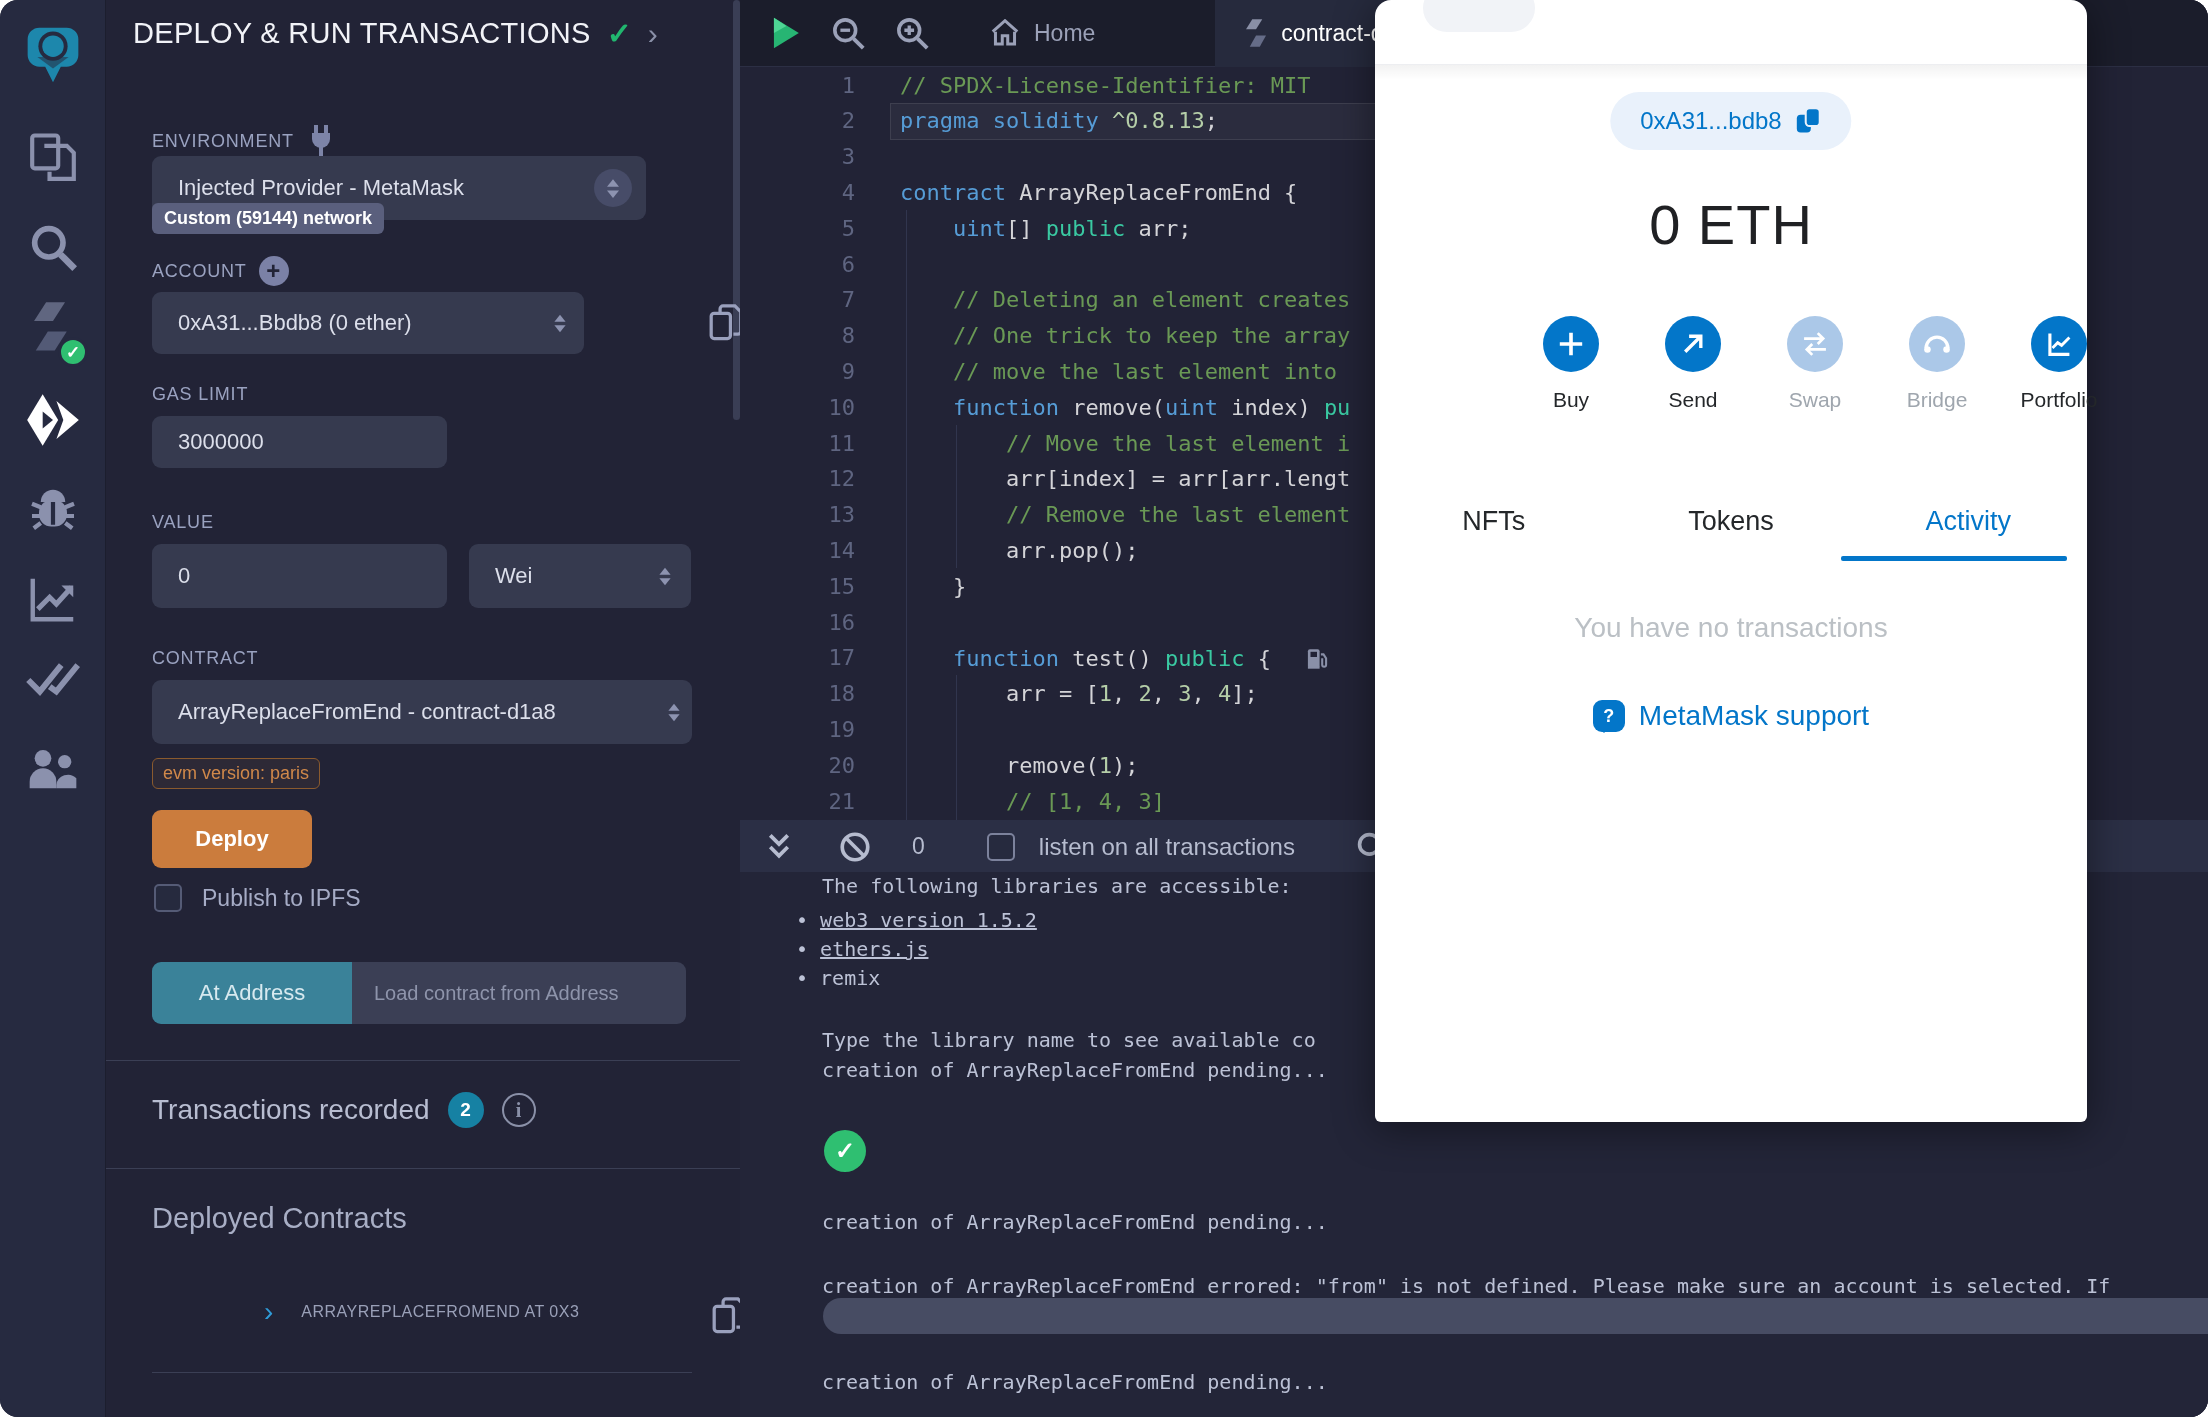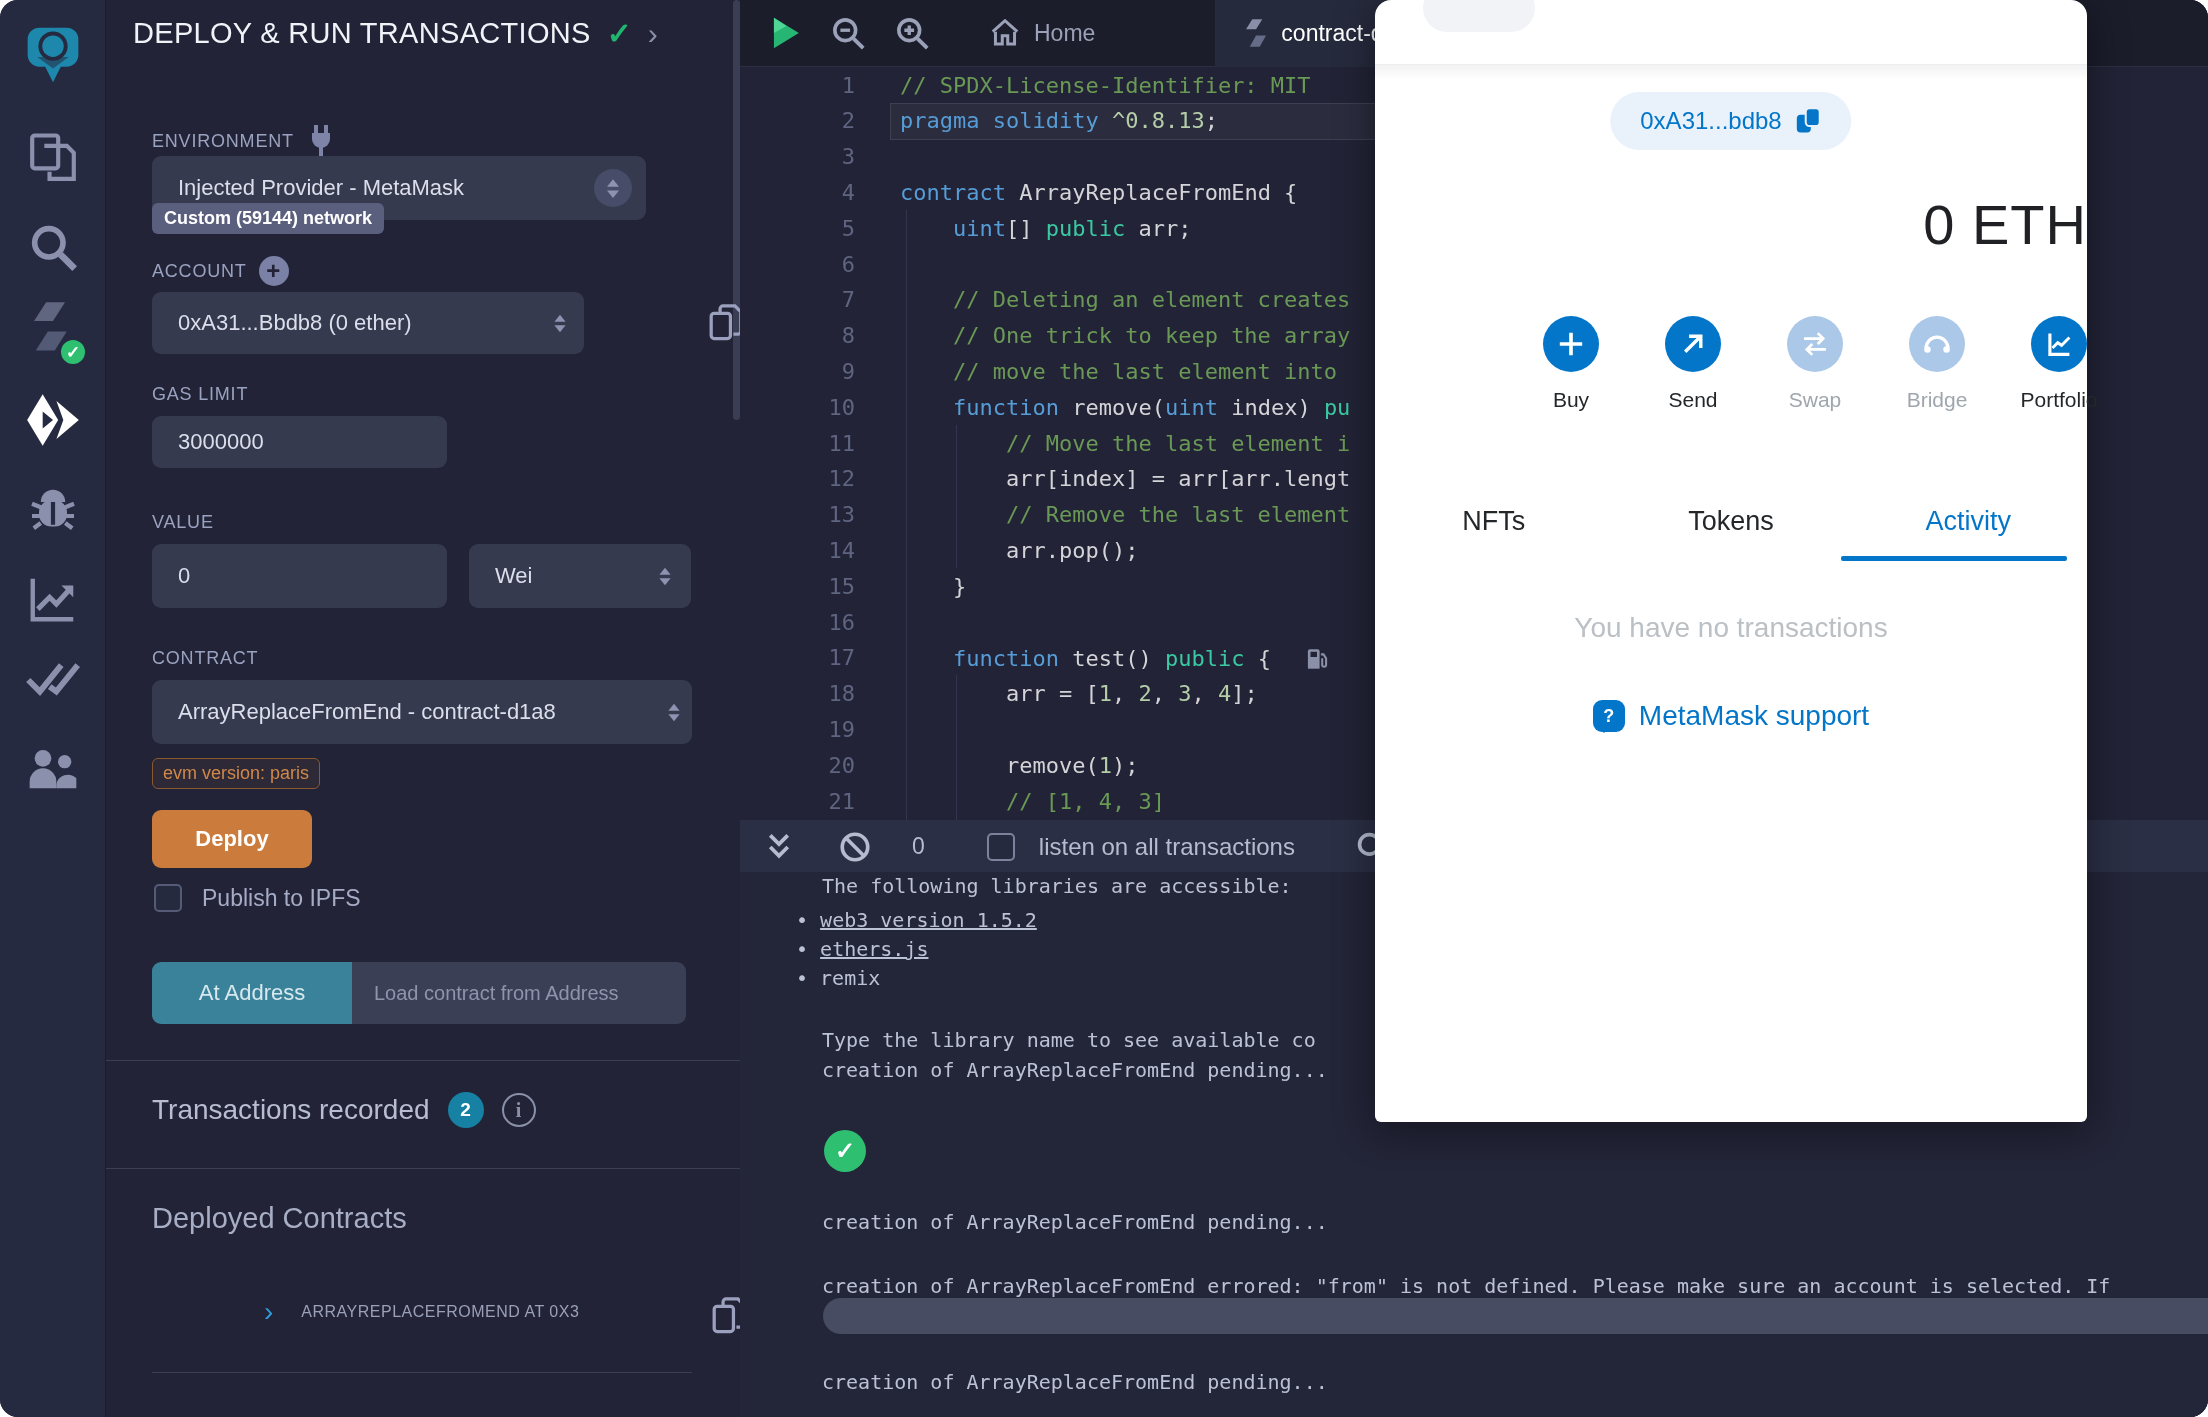--- a/index.html
+++ b/index.html
@@ -69,21 +69,21 @@
   .term-scrollbar{position:absolute;height:36px;border-radius:18px;background:#474c63;}
   .b{font-weight:bold;color:#d9dded;}
   
   .popup{position:absolute;left:1375px;top:0;width:712px;height:1122px;background:#fff;z-index:10;
          border-radius:16px 16px 6px 6px;box-shadow:0 6px 40px rgba(0,0,0,.45);color:#24272a;}
   .mm-pill-top{position:absolute;left:48px;top:-16px;width:112px;height:48px;border-radius:24px;background:#f1f3f7;}
   .mm-divider{position:absolute;left:0;top:64px;width:100%;height:16px;border-top:1px solid #edeef1;
               background:linear-gradient(rgba(0,0,0,.05),rgba(0,0,0,0));}
   .mm-addr{position:absolute;left:50%;top:92px;transform:translateX(-50%);height:58px;padding:0 30px;border-radius:29px;
            background:#e9f1fb;color:#0376c9;font-size:24px;display:flex;align-items:center;gap:14px;}
-  .mm-balance{position:absolute;left:0;top:192px;width:100%;text-align:right;font-size:56px;color:#202124;letter-spacing:1px;}
+  .mm-balance{position:absolute;left:0;top:192px;width:100%;text-align:center;font-size:56px;color:#202124;letter-spacing:1px;}
   .mm-actions{position:absolute;left:0;top:316px;width:100%;display:flex;justify-content:flex-end;gap:66px;}
   .mm-act{display:flex;flex-direction:column;align-items:center;gap:16px;width:56px;}
   .mm-circ{width:56px;height:56px;border-radius:50%;display:flex;align-items:center;justify-content:center;}
   .mm-act .al{font-size:21px;white-space:nowrap;}
   .mm-tabs{position:absolute;left:0;top:492px;width:100%;display:flex;}
   .mm-tab{flex:1;text-align:center;font-size:27px;padding:14px 0;}
   .mm-underline{position:absolute;left:466px;top:556px;width:226px;height:5px;background:#0376c9;border-radius:2px;}
   .mm-empty{position:absolute;left:0;top:612px;width:100%;text-align:center;font-size:28px;color:#bbc0c5;}
   .mm-support{position:absolute;left:0;top:700px;width:100%;display:flex;justify-content:center;align-items:center;gap:14px;
               color:#0376c9;font-size:28px;}

